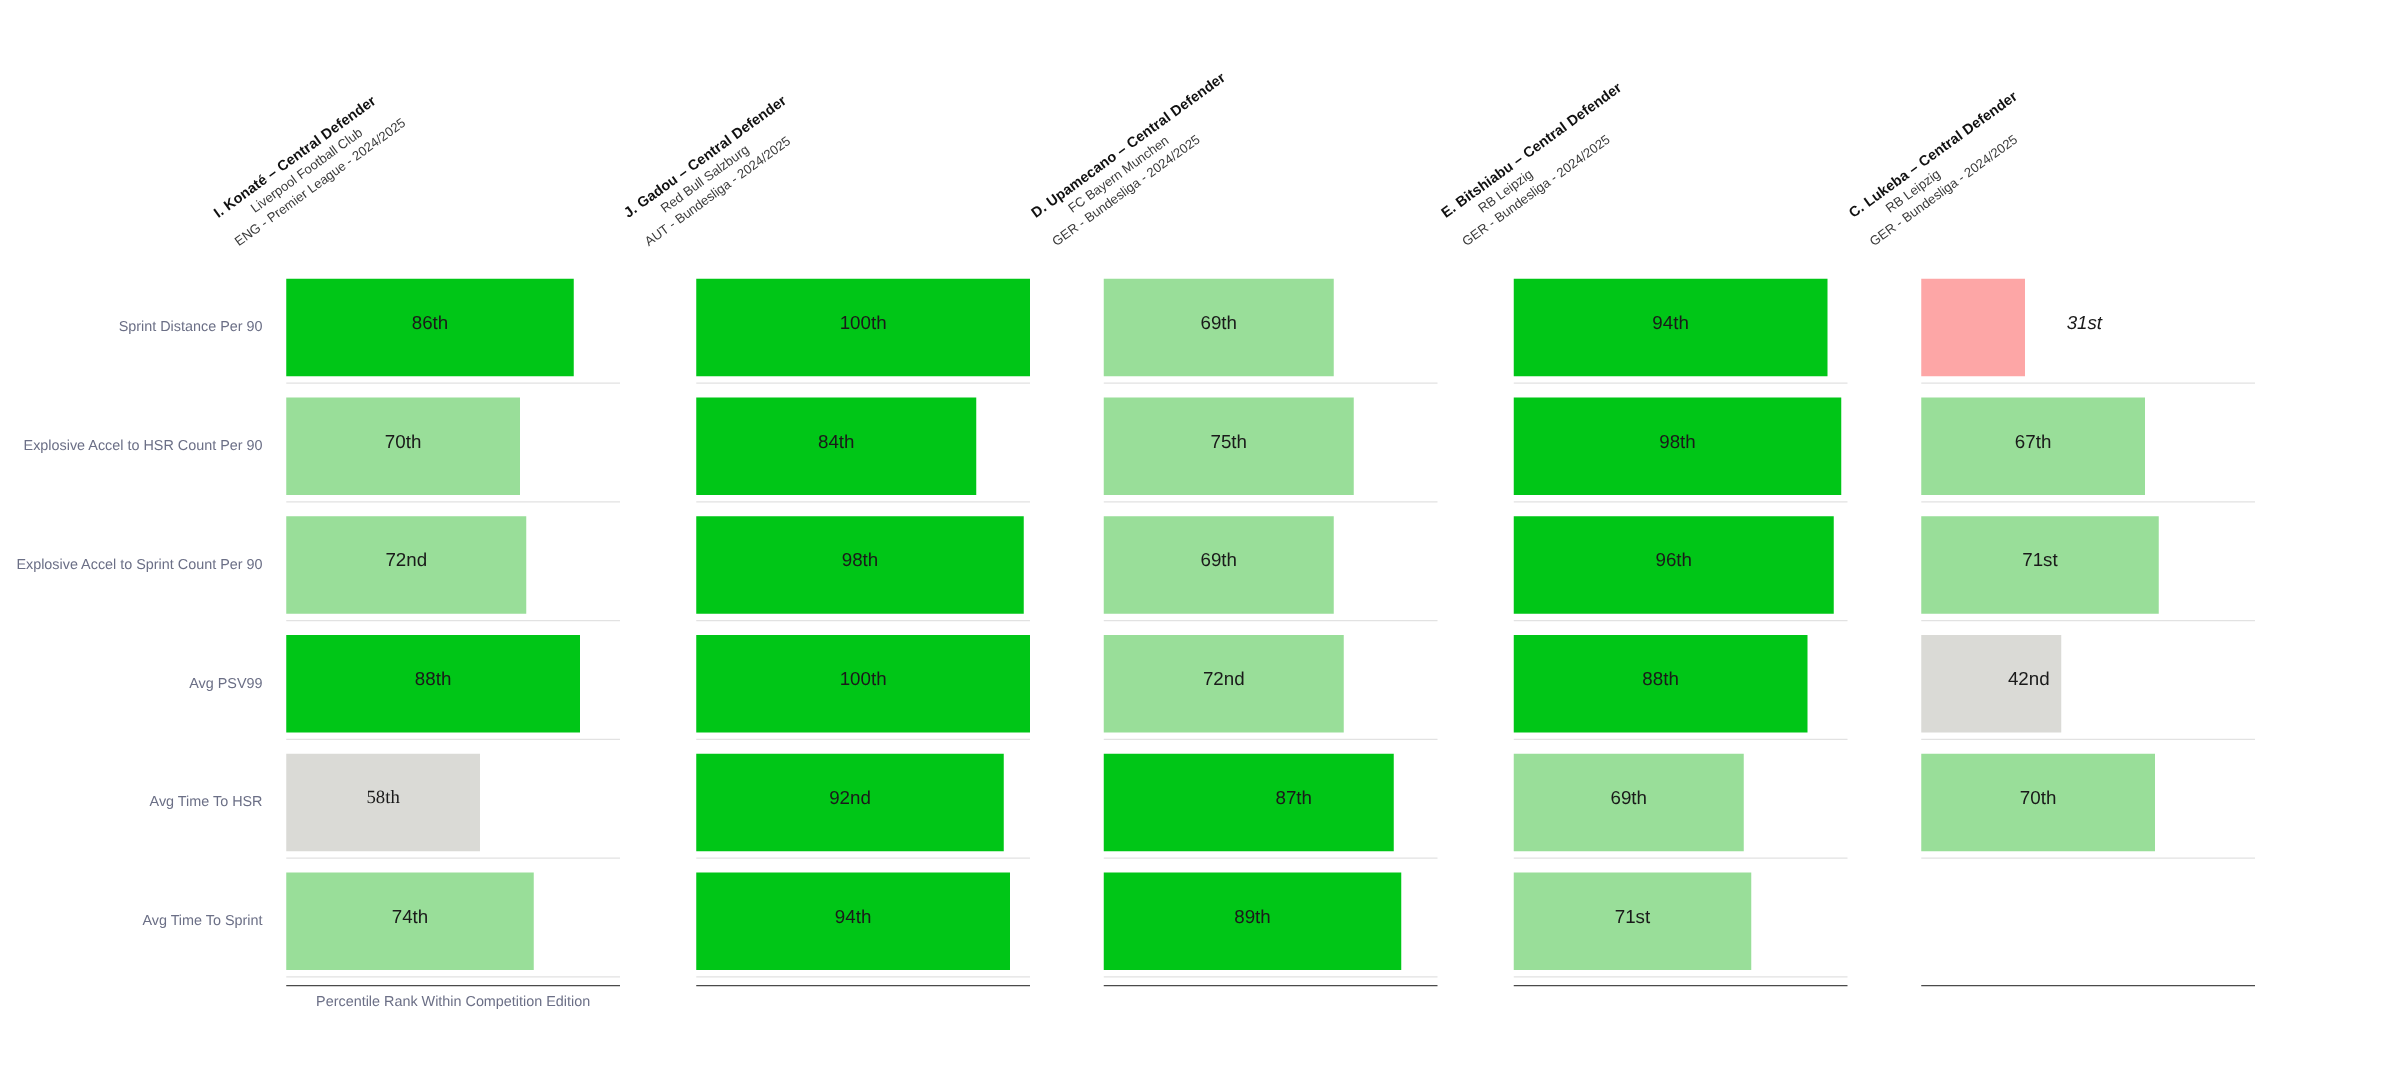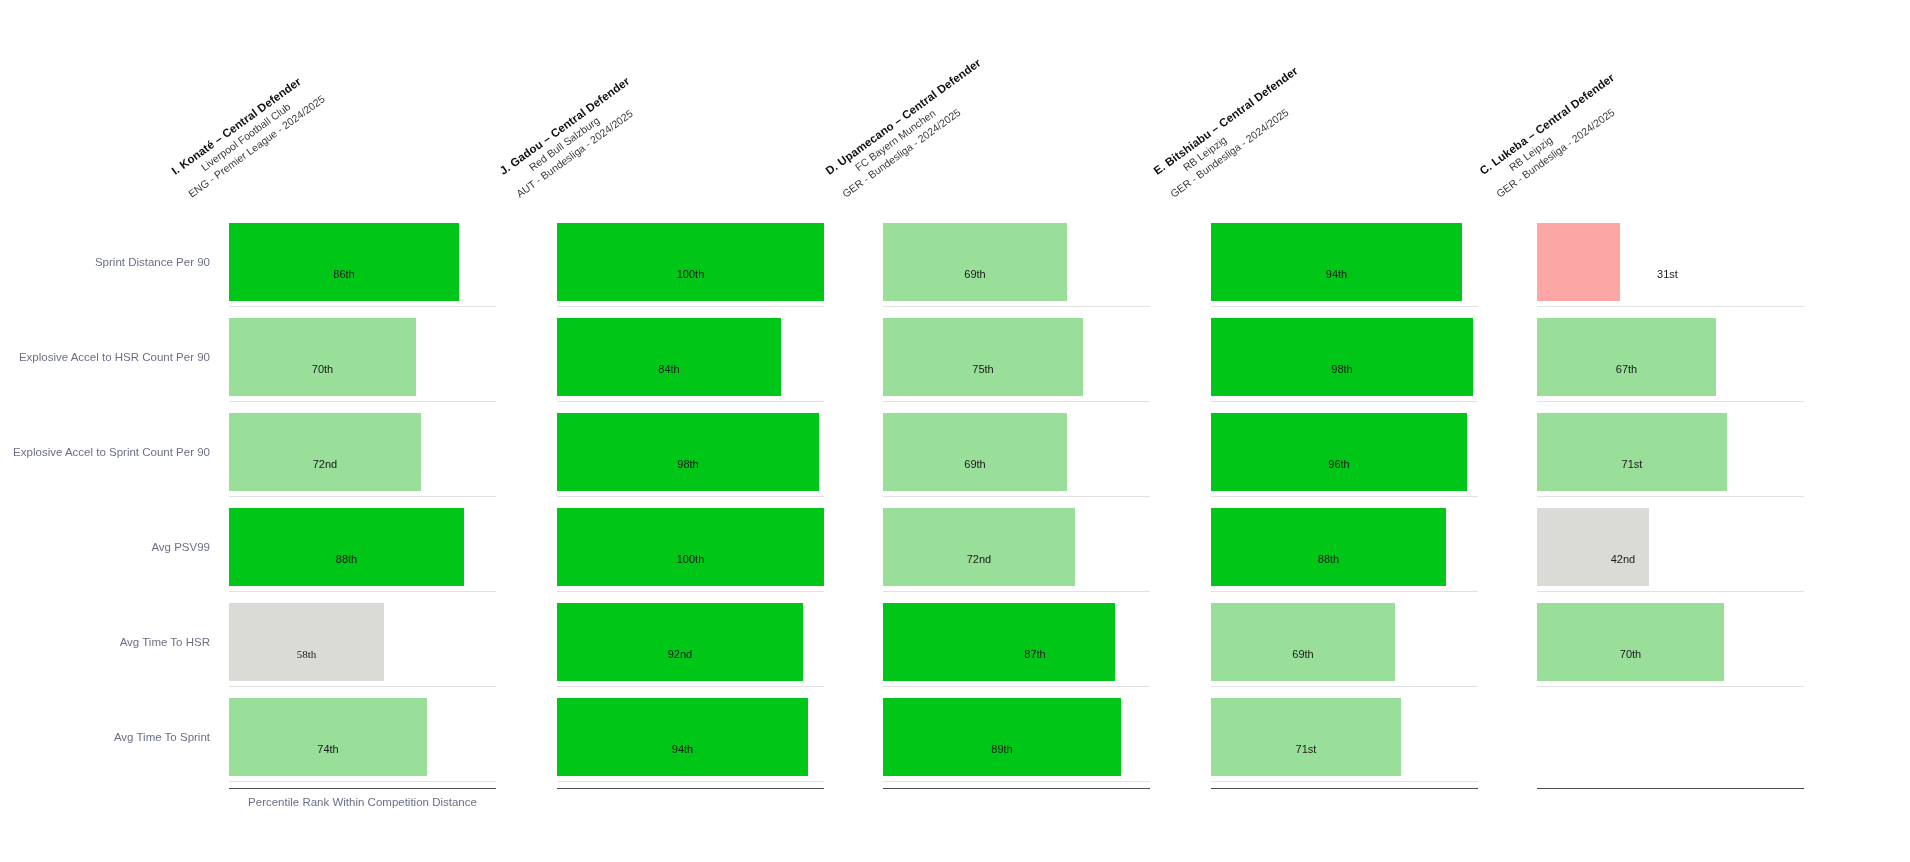--- a/index.html
+++ b/index.html
@@ -44,23 +44,23 @@
     padding-right:10px;box-sizing:border-box;
   }
   .cell{
     position:absolute;top:0;height:95px;
   }
   .bar{
     position:absolute;left:0;top:8px;height:78px;
     box-sizing:border-box;
   }
   .bar-value{
-    position:absolute;top:20px;height:78px;
+    position:absolute;top:4px;height:78px;
     display:flex;align-items:center;justify-content:center;
-    font-size:11px;color:#1a1a1a;
+    font-size:15px;color:#1a1a1a;
     pointer-events:none;
   }
   .cell-baseline{
     position:absolute;left:0;bottom:3px;height:1px;
     background:#e2e2e2;
   }
 
   
   .axis-layer{position:absolute;left:0;width:1910px;height:40px;}
   .axis-line{
@@ -121,21 +121,21 @@
         <div class="cell" style="left: 883px; width: 267px;">
           <div class="bar" style="width: 184px; background: rgb(153, 222, 153);"></div>
           <div class="bar-value" style="left: 0px; width: 184px;">69th</div>
           <div class="cell-baseline" style="width: 267px; background: rgb(226, 226, 226);"></div>
         </div>
         <div class="cell" style="left: 1211px; width: 267px;">
           <div class="bar" style="width: 251px; background: rgb(0, 198, 23);"></div>
           <div class="bar-value" style="left: 0px; width: 251px;">94th</div>
           <div class="cell-baseline" style="width: 267px; background: rgb(226, 226, 226);"></div>
         </div>
-        <div class="cell" style="left: 1537px; width: 267px;">
+        <div class="cell" style="left: 1537px; width: 267px; font-style: italic;">
           <div class="bar" style="width: 83px; background: rgb(253, 166, 166);"></div>
           <div class="bar-value" style="left: 83px; width: 95px;">31st</div>
           <div class="cell-baseline" style="width: 267px; background: rgb(226, 226, 226);"></div>
         </div>
       </div>
       <div class="metric-row">
         <div class="row-label" style="width: 220px;">Explosive Accel to HSR Count Per 90</div>
         <div class="cell" style="left: 229px; width: 267px;">
           <div class="bar" style="width: 187px; background: rgb(153, 222, 153);"></div>
           <div class="bar-value" style="left: 0px; width: 187px;">70th</div>
@@ -270,16 +270,16 @@
         </div>
       </div>
     </div>
 
   <div class="axis-layer" id="axis-layer" style="top: 788px;">
       <div class="axis-line" style="left: 229px; width: 267px; background: rgb(74, 74, 74);"></div>
       <div class="axis-line" style="left: 557px; width: 267px; background: rgb(74, 74, 74);"></div>
       <div class="axis-line" style="left: 883px; width: 267px; background: rgb(74, 74, 74);"></div>
       <div class="axis-line" style="left: 1211px; width: 267px; background: rgb(74, 74, 74);"></div>
       <div class="axis-line" style="left: 1537px; width: 267px; background: rgb(74, 74, 74);"></div>
-      <div class="axis-caption" style="left: 229px; width: 267px;">Percentile Rank Within Competition Distance</div>
+      <div class="axis-caption" style="left: 229px; width: 267px;">Percentile Rank Within Competition Edition</div>
     </div>
 
 </div>
 
 </body></html>

